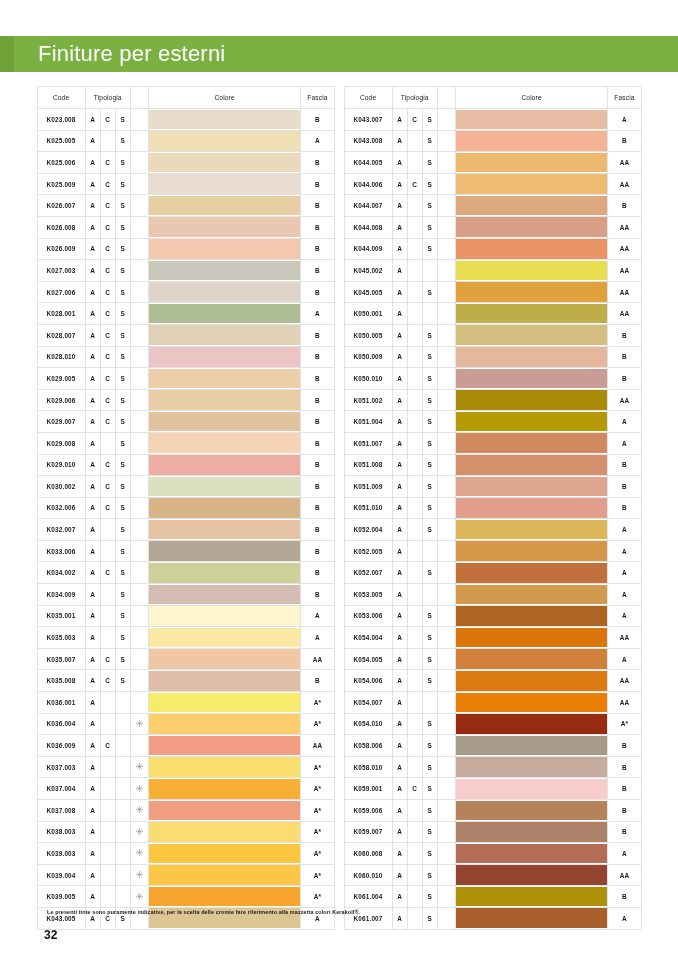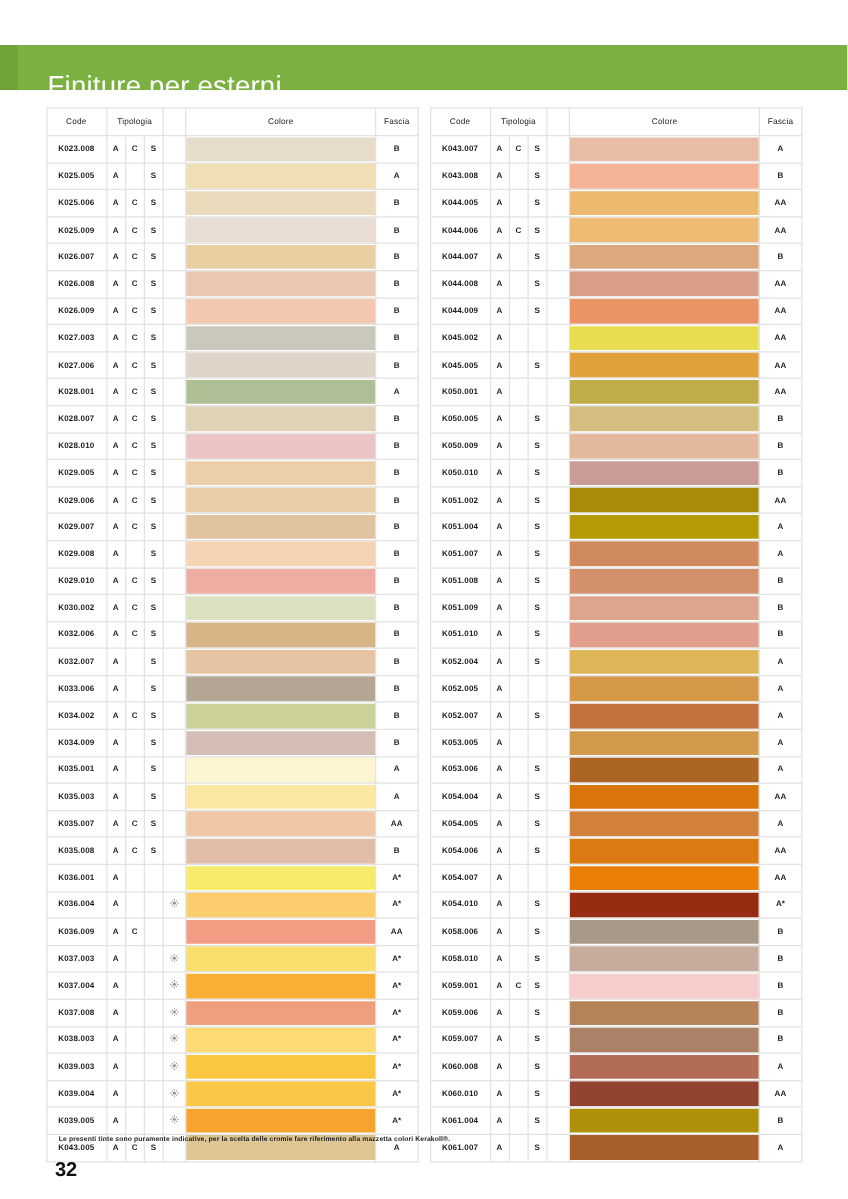--- a/index.html
+++ b/index.html
@@ -17,21 +17,21 @@
     background: #ffffff;
   }
 
   
   .header-band {
     position: absolute;
     left: 0; top: 36px;
     width: 678px; height: 36px;
     background: #7ab140;
     display: flex;
-    align-items: flex-start;
+    align-items: center;
   }
   .header-accent {
     position: absolute;
     left: 0; top: 0;
     width: 14px; height: 36px;
     background: #6fa338;
   }
   .header-title {
     margin-left: 38px;
     color: #ffffff;
@@ -108,21 +108,21 @@
     width: 600px;
     font-size: 5.4px;
     font-weight: bold;
     color: #1a1a1a;
     letter-spacing: .12px;
     white-space: nowrap;
   }
   .page-number {
     position: absolute;
     left: 44px; top: 928px;
-    font-size: 16px;
+    font-size: 12px;
     font-weight: bold;
     color: #111;
   }
 </style>
 </head>
 <body>
 
 <div id="page">
 
   <div class="header-band">

